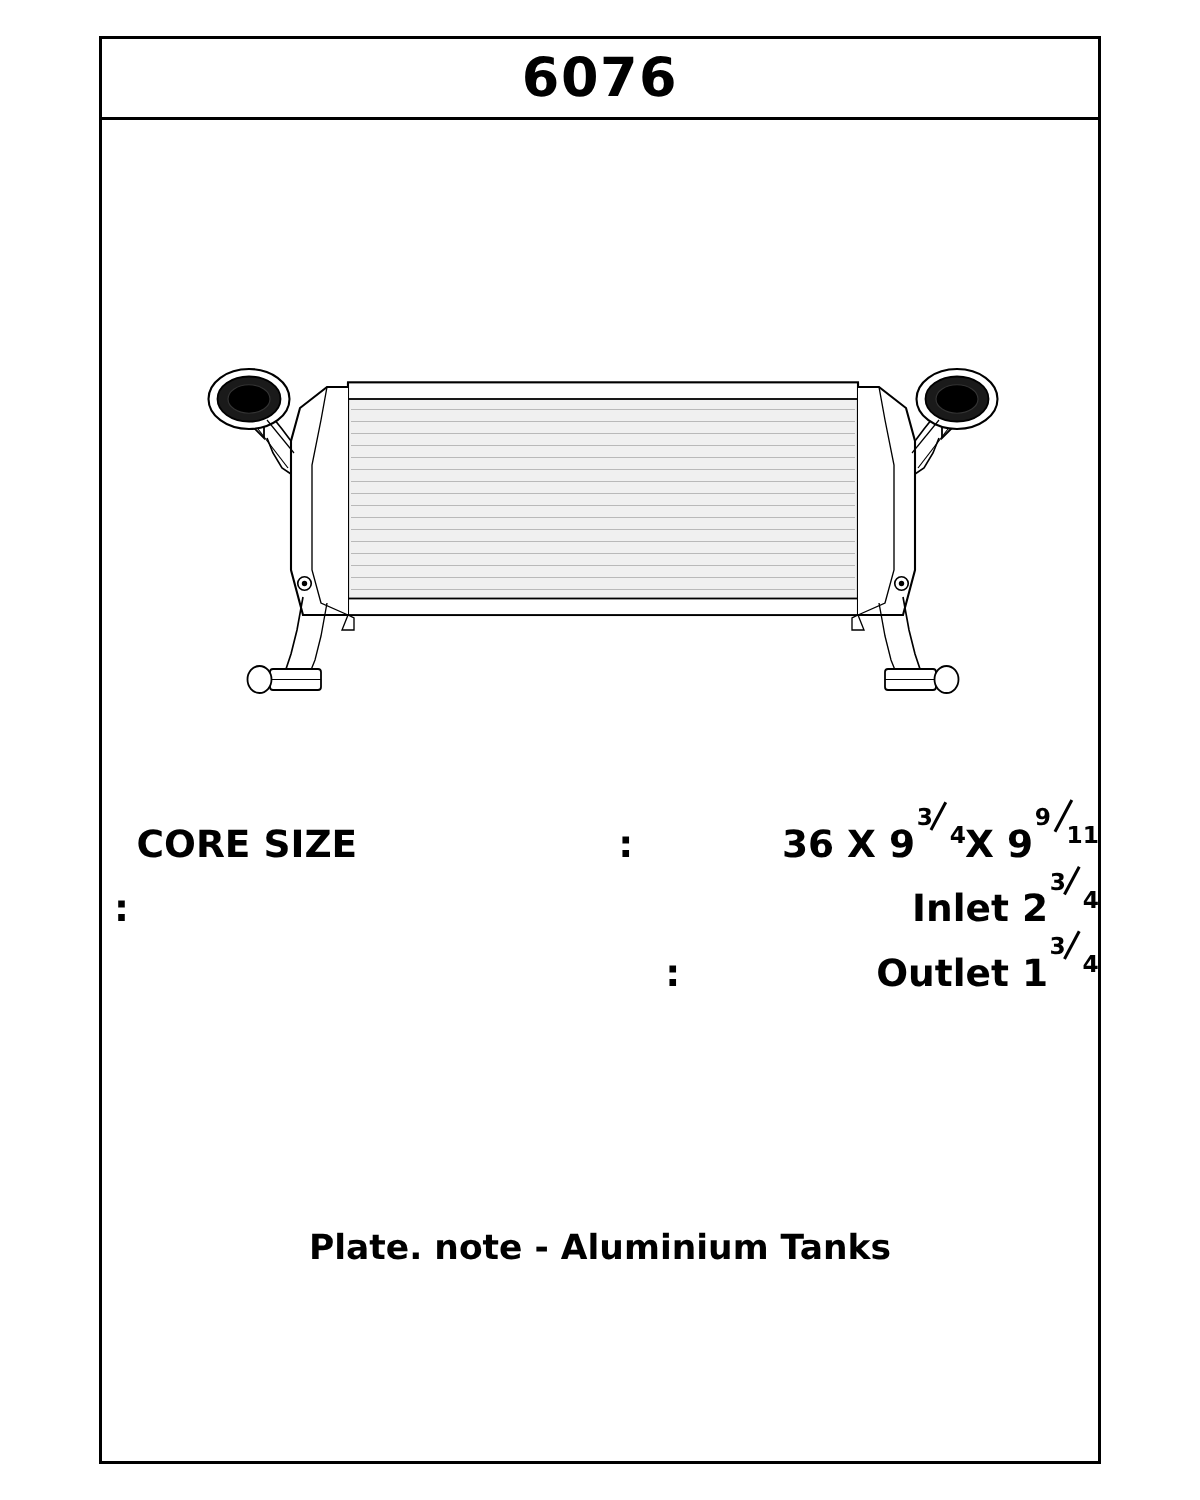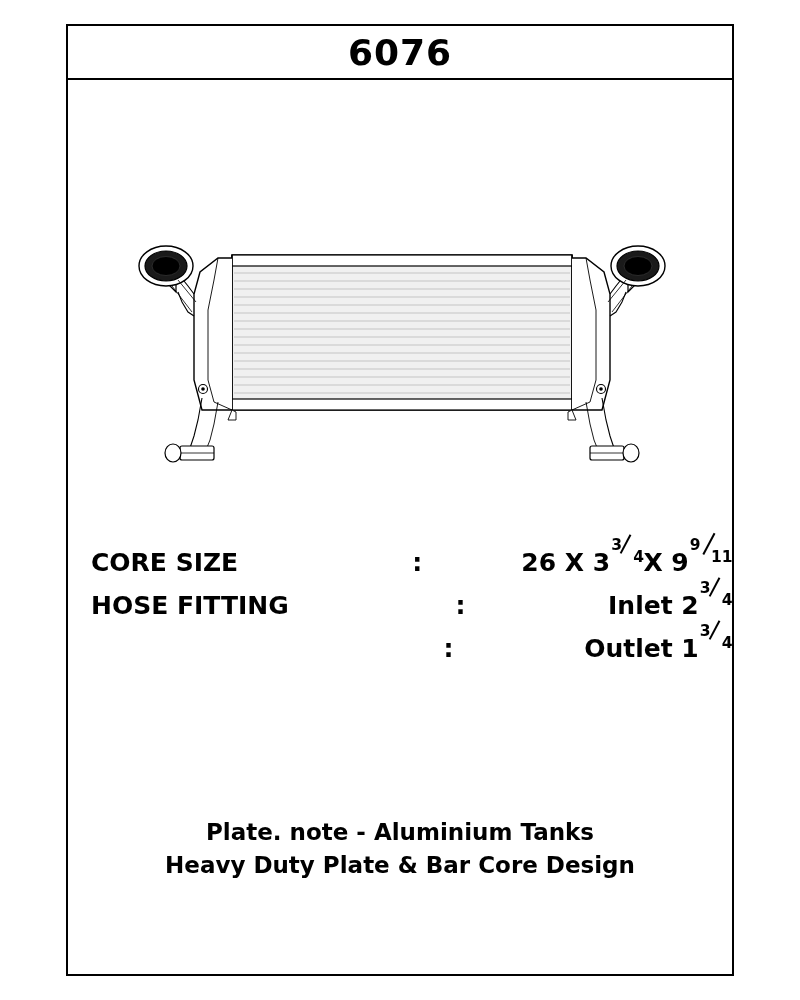--- a/index.html
+++ b/index.html
@@ -216,40 +216,38 @@
       </g>
     </svg>
   </div>
 
   <div class="specs">
 
     <div class="spec-row">
       <div class="spec-label">CORE SIZE</div>
       <div class="spec-colon">:</div>
       <div class="spec-value">
-        <span>26 X 3</span><span class="frac"><span class="num">3</span><span class="bar"></span><span class="den">4</span></span><span>X 9</span><span class="frac wide"><span class="num">9</span><span class="bar"></span><span class="den">11</span></span>
+        <span>36 X 9</span><span class="frac"><span class="num">3</span><span class="bar"></span><span class="den">4</span></span><span>X 9</span><span class="frac wide"><span class="num">9</span><span class="bar"></span><span class="den">11</span></span>
       </div>
     </div>
 
     <div class="spec-row">
-      <div class="spec-label">HOSE FITTING</div>
       <div class="spec-colon">:</div>
       <div class="spec-value">
         <span>Inlet  2</span><span class="frac"><span class="num">3</span><span class="bar"></span><span class="den">4</span></span>
       </div>
     </div>
 
     <div class="spec-row">
       <div class="spec-label"></div>
       <div class="spec-colon">:</div>
       <div class="spec-value">
         <span>Outlet 1</span><span class="frac"><span class="num">3</span><span class="bar"></span><span class="den">4</span></span>
       </div>
     </div>
 
   </div>
 
   <div class="note">
     <div>Plate. note - Aluminium Tanks</div>
-    <div>Heavy Duty Plate &amp; Bar Core Design</div>
   </div>
 
 </div>
 
 </body></html>

